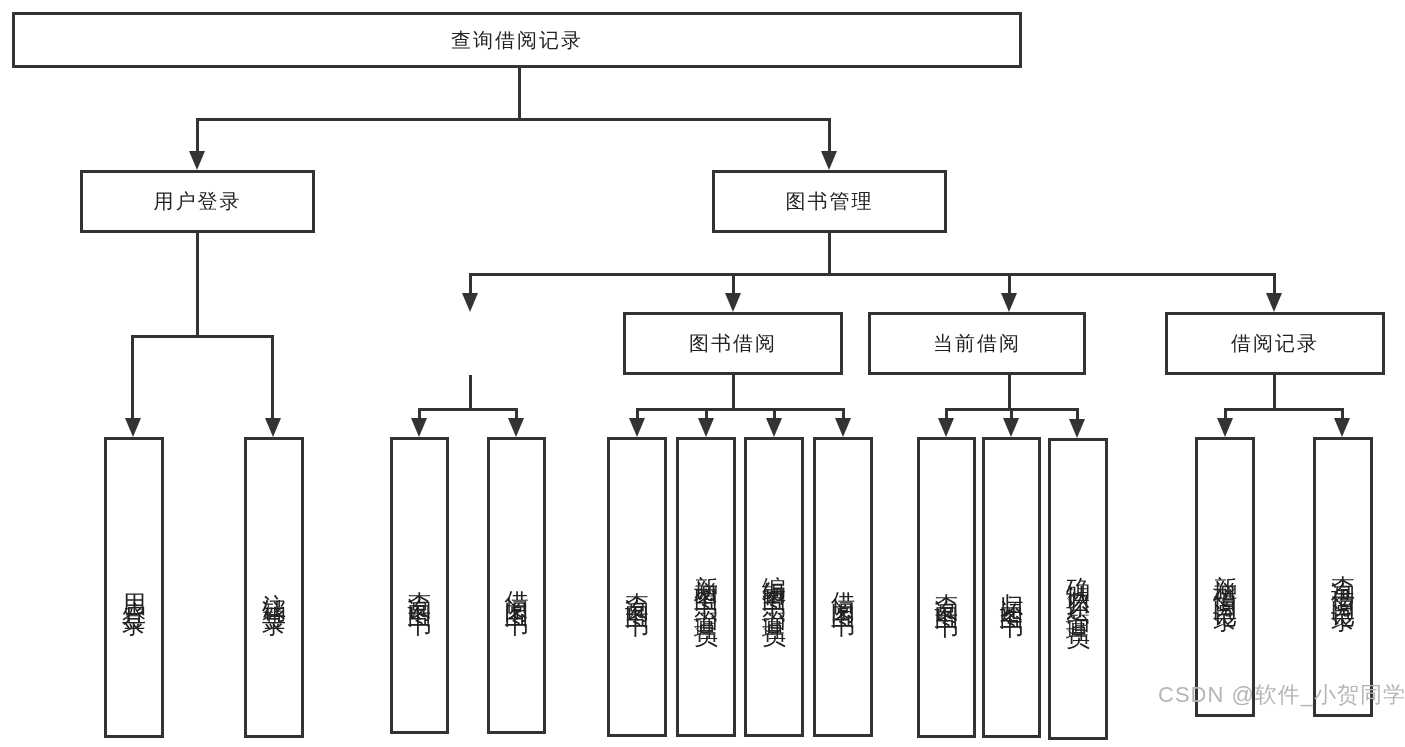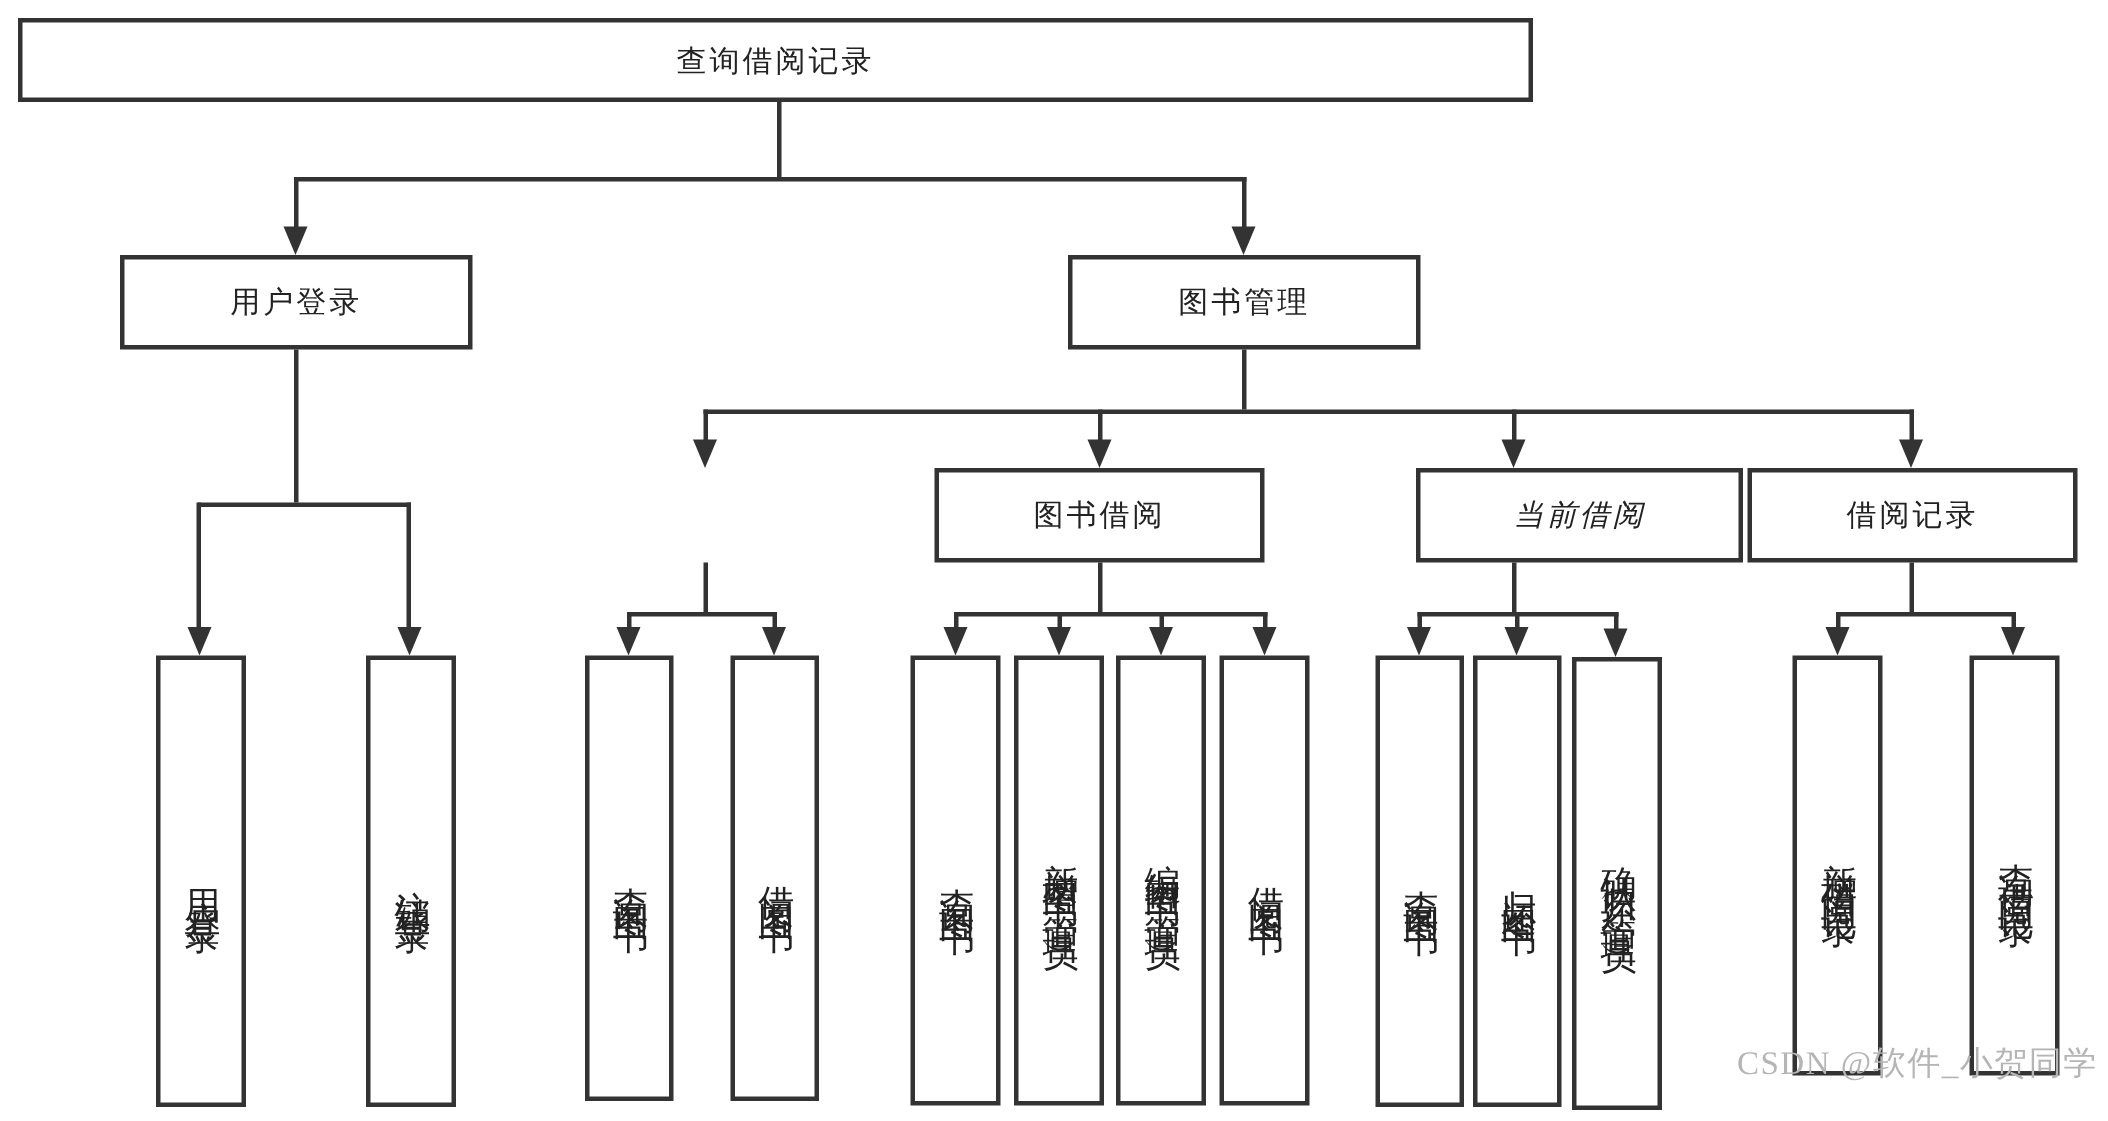--- a/index.html
+++ b/index.html
@@ -73,21 +73,21 @@
   <div class="vline" style="left:732px; top:273px; height:22px;"></div>
   <div class="arrow" style="left:725px; top:293px;"></div>
   <div class="vline" style="left:1008px; top:273px; height:22px;"></div>
   <div class="arrow" style="left:1001px; top:293px;"></div>
   <div class="vline" style="left:1273px; top:273px; height:22px;"></div>
   <div class="arrow" style="left:1266px; top:293px;"></div>
 
   <div class="box hbox" style="left:623px; top:312px; width:220px; height:63px;">
     <span>图书借阅</span>
   </div>
-  <div class="box hbox" style="left:944px; top:312px; width:218px; height:63px;font-style:italic;">
+  <div class="box hbox" style="left:868px; top:312px; width:218px; height:63px;">
     <span>当前借阅</span>
   </div>
   <div class="box hbox" style="left:1165px; top:312px; width:220px; height:63px;text-align:right;">
     <span>借阅记录</span>
   </div>
 
   <div class="vline" style="left:469px; top:375px; height:33px;"></div>
   <div class="hline" style="left:418px; top:408px; width:100px;"></div>
   <div class="vline" style="left:418px; top:408px; height:13px;"></div>
   <div class="arrow" style="left:411px; top:418px;"></div>
@@ -147,15 +147,15 @@
   <div class="arrow" style="left:1217px; top:418px;"></div>
   <div class="vline" style="left:1341px; top:408px; height:13px;"></div>
   <div class="arrow" style="left:1334px; top:418px;"></div>
   <div class="box vbox" style="left:1195px; top:437px; width:60px; height:280px;">
     <span>新增借阅记录</span>
   </div>
   <div class="box vbox" style="left:1313px; top:437px; width:60px; height:280px;">
     <span>查询借阅记录</span>
   </div>
 
-  <div class="watermark" style="left:1158px; top:694px;font-family:Liberation Serif, serif;">CSDN @软件_小贺同学</div>
+  <div class="watermark" style="left:1158px; top:680px;">CSDN @软件_小贺同学</div>
 
 </div>
 
 </body></html>

